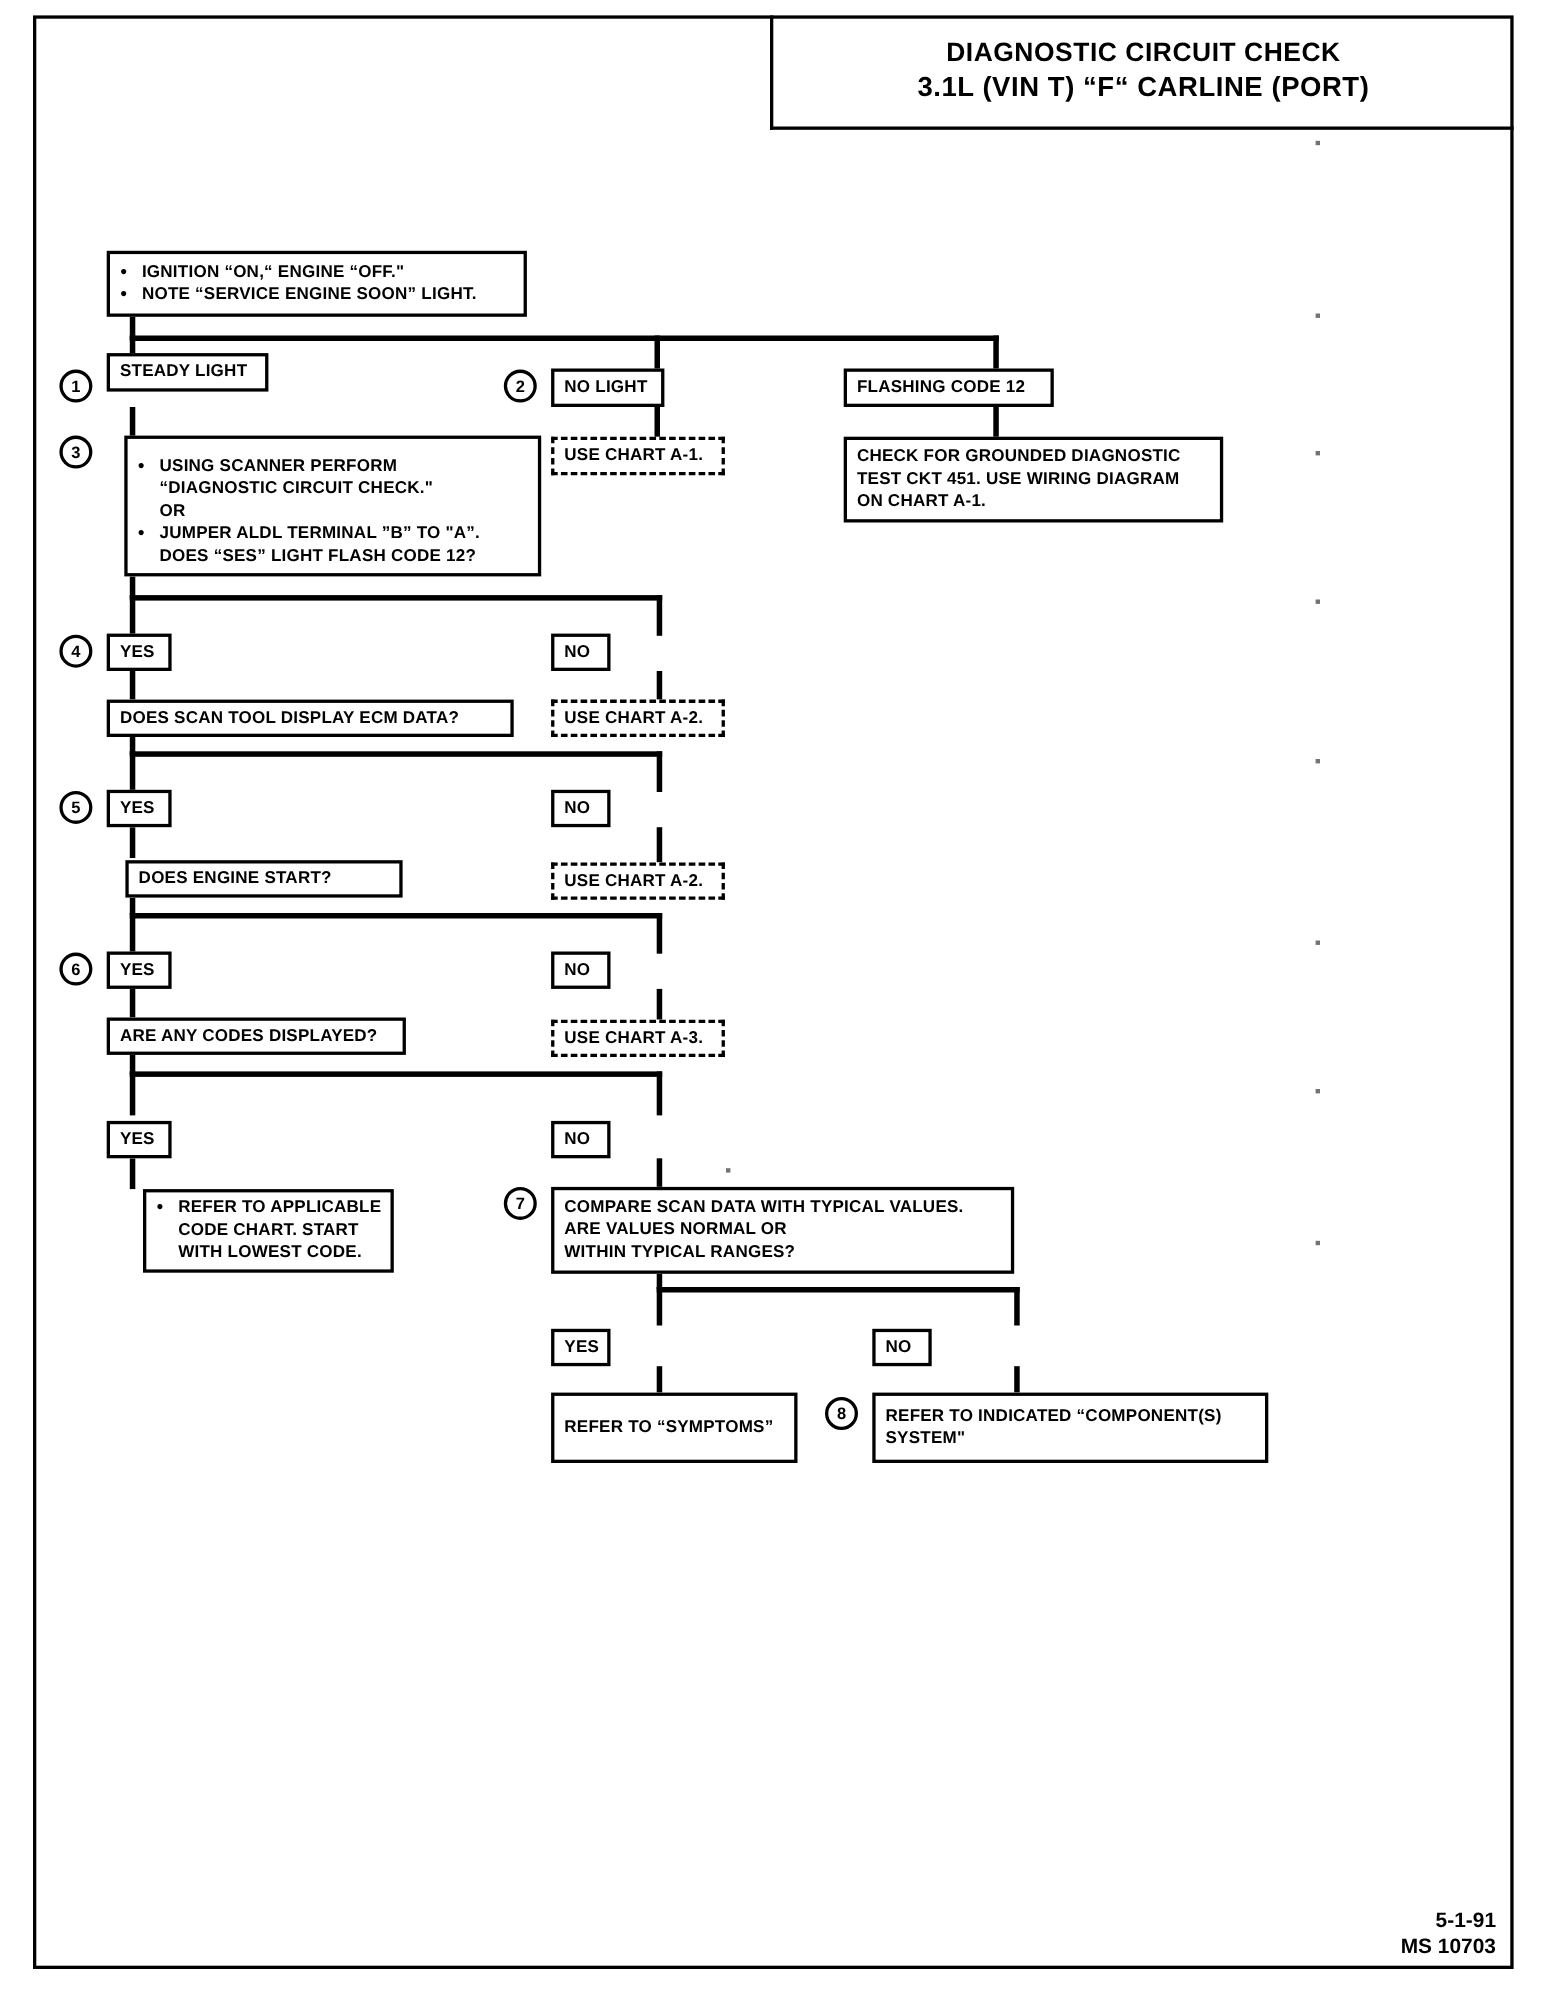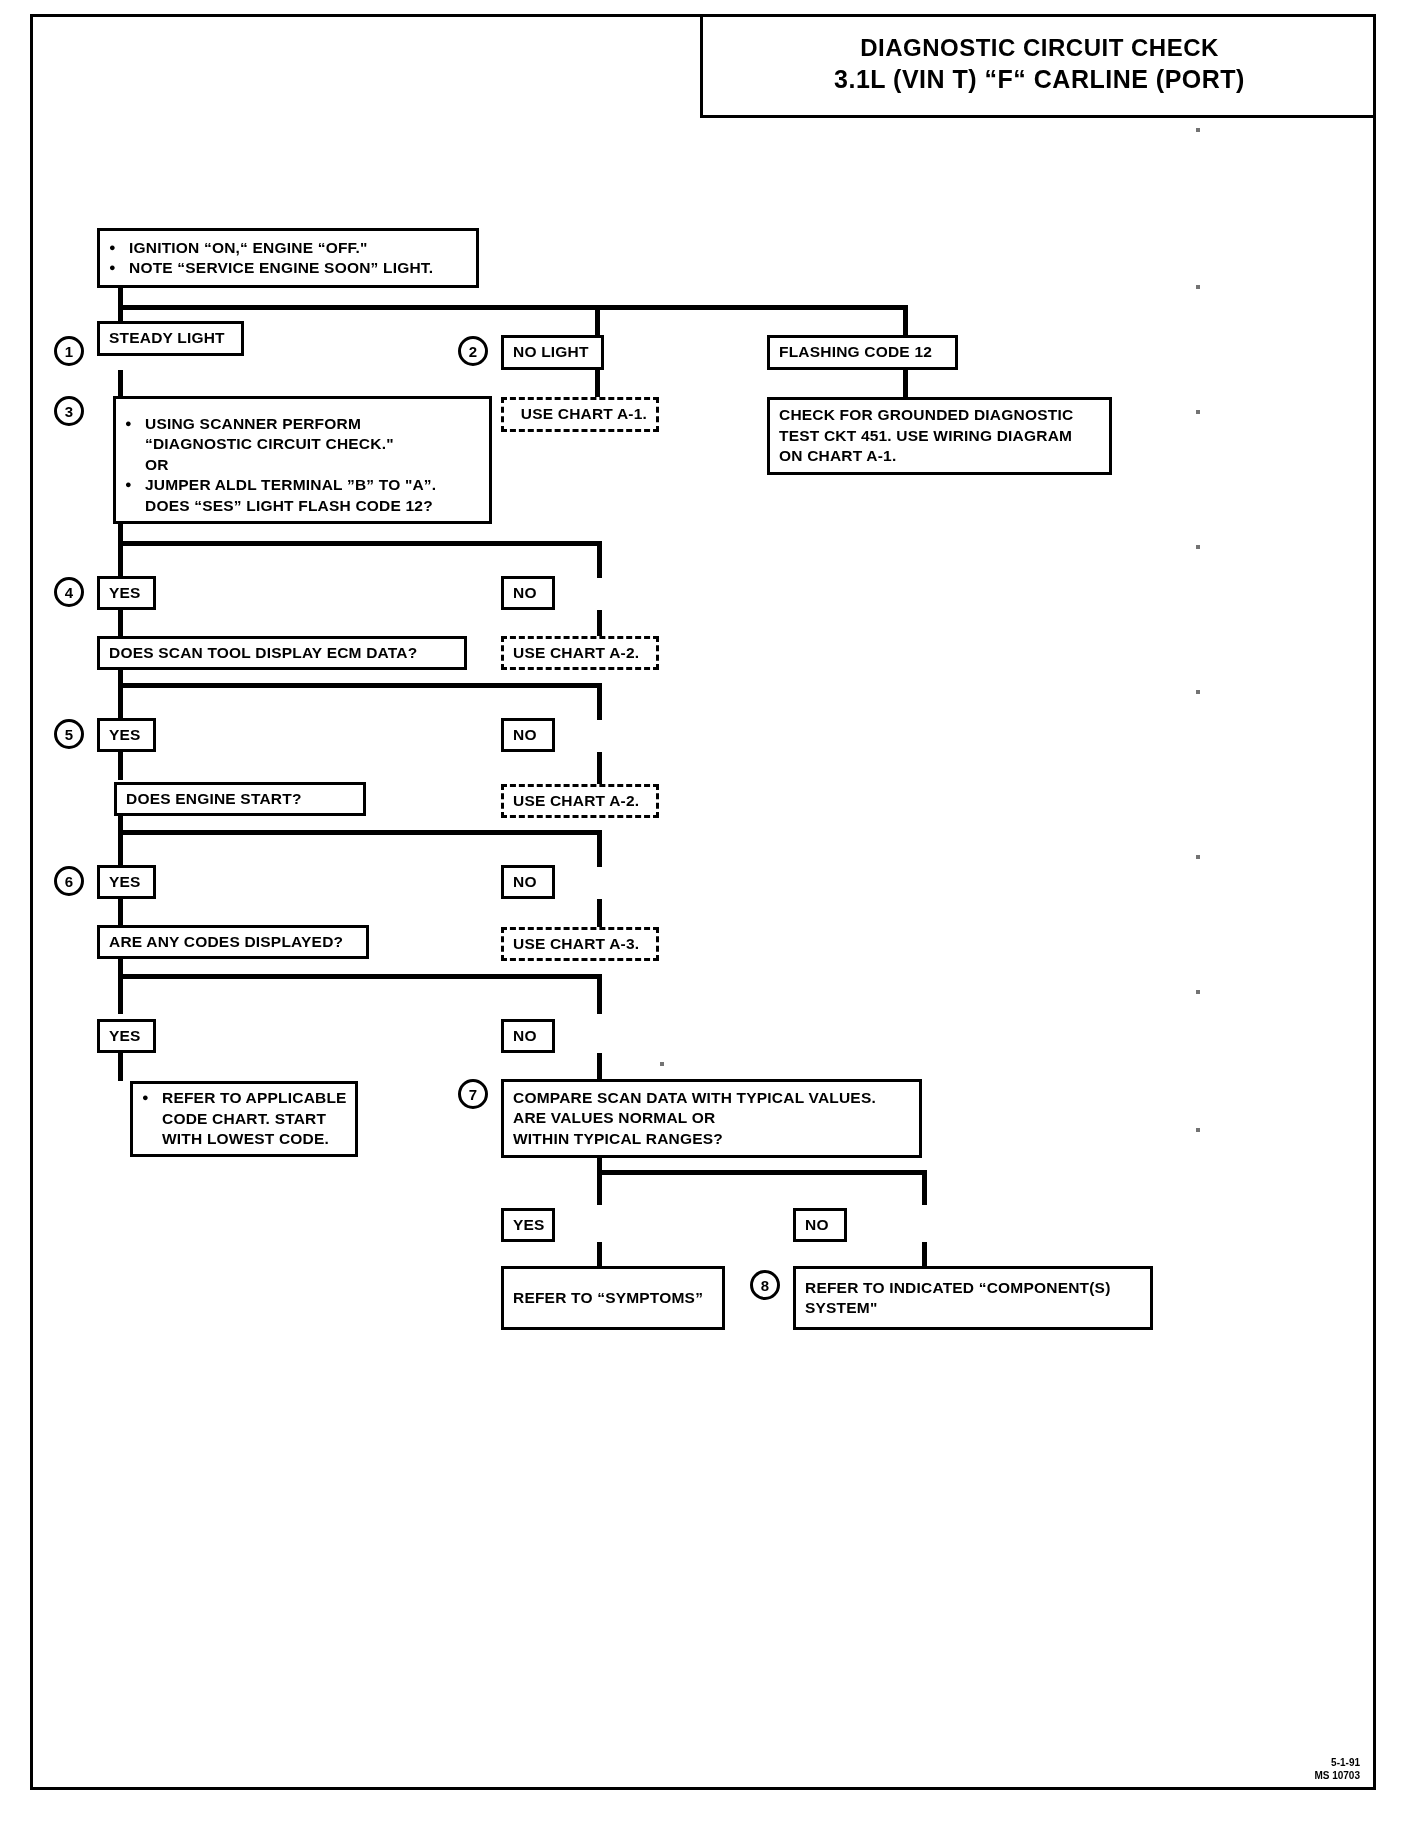--- a/index.html
+++ b/index.html
@@ -36,21 +36,21 @@
   .step{position:absolute;width:30px;height:30px;border:3px solid #000;border-radius:50%;
         display:flex;align-items:center;justify-content:center;
         font-size:15px;font-weight:bold;background:#fff;box-sizing:border-box;}
 
   
   .ln-v{position:absolute;background:#000;width:5px;}
   .ln-h{position:absolute;background:#000;height:5px;}
 
   
   .footer{position:absolute;right:48px;bottom:44px;text-align:right;
-          font-size:10px;font-weight:bold;line-height:1.25;}
+          font-size:19px;font-weight:bold;line-height:1.25;}
 
   
   .tick{position:absolute;width:4px;height:4px;background:#000;opacity:.55;}
 </style>
 </head>
 <body>
 
 <div id="page">
 
   <div class="page-border"></div>
@@ -130,21 +130,21 @@
 
   <div class="step" style="left:458px;top:336px;">2</div>
   <div class="box" style="left:501px;top:335px;width:103px;height:35px;">
     <div class="ln">NO LIGHT</div>
   </div>
 
   <div class="box" style="left:767px;top:335px;width:191px;height:35px;">
     <div class="ln">FLASHING CODE 12</div>
   </div>
 
-  <div class="box dashed" style="left:501px;top:397px;width:158px;height:35px;text-align:right;">
+  <div class="box dashed" style="left:501px;top:397px;width:158px;height:35px;">
     <div class="ln">USE CHART A-1.</div>
   </div>
 
   <div class="box" style="left:767px;top:397px;width:345px;height:78px;">
     <div class="ln">CHECK FOR GROUNDED DIAGNOSTIC</div>
     <div class="ln">TEST CKT 451.  USE WIRING DIAGRAM</div>
     <div class="ln">ON CHART A-1.</div>
   </div>
 
   <div class="step" style="left:54px;top:396px;">3</div>

